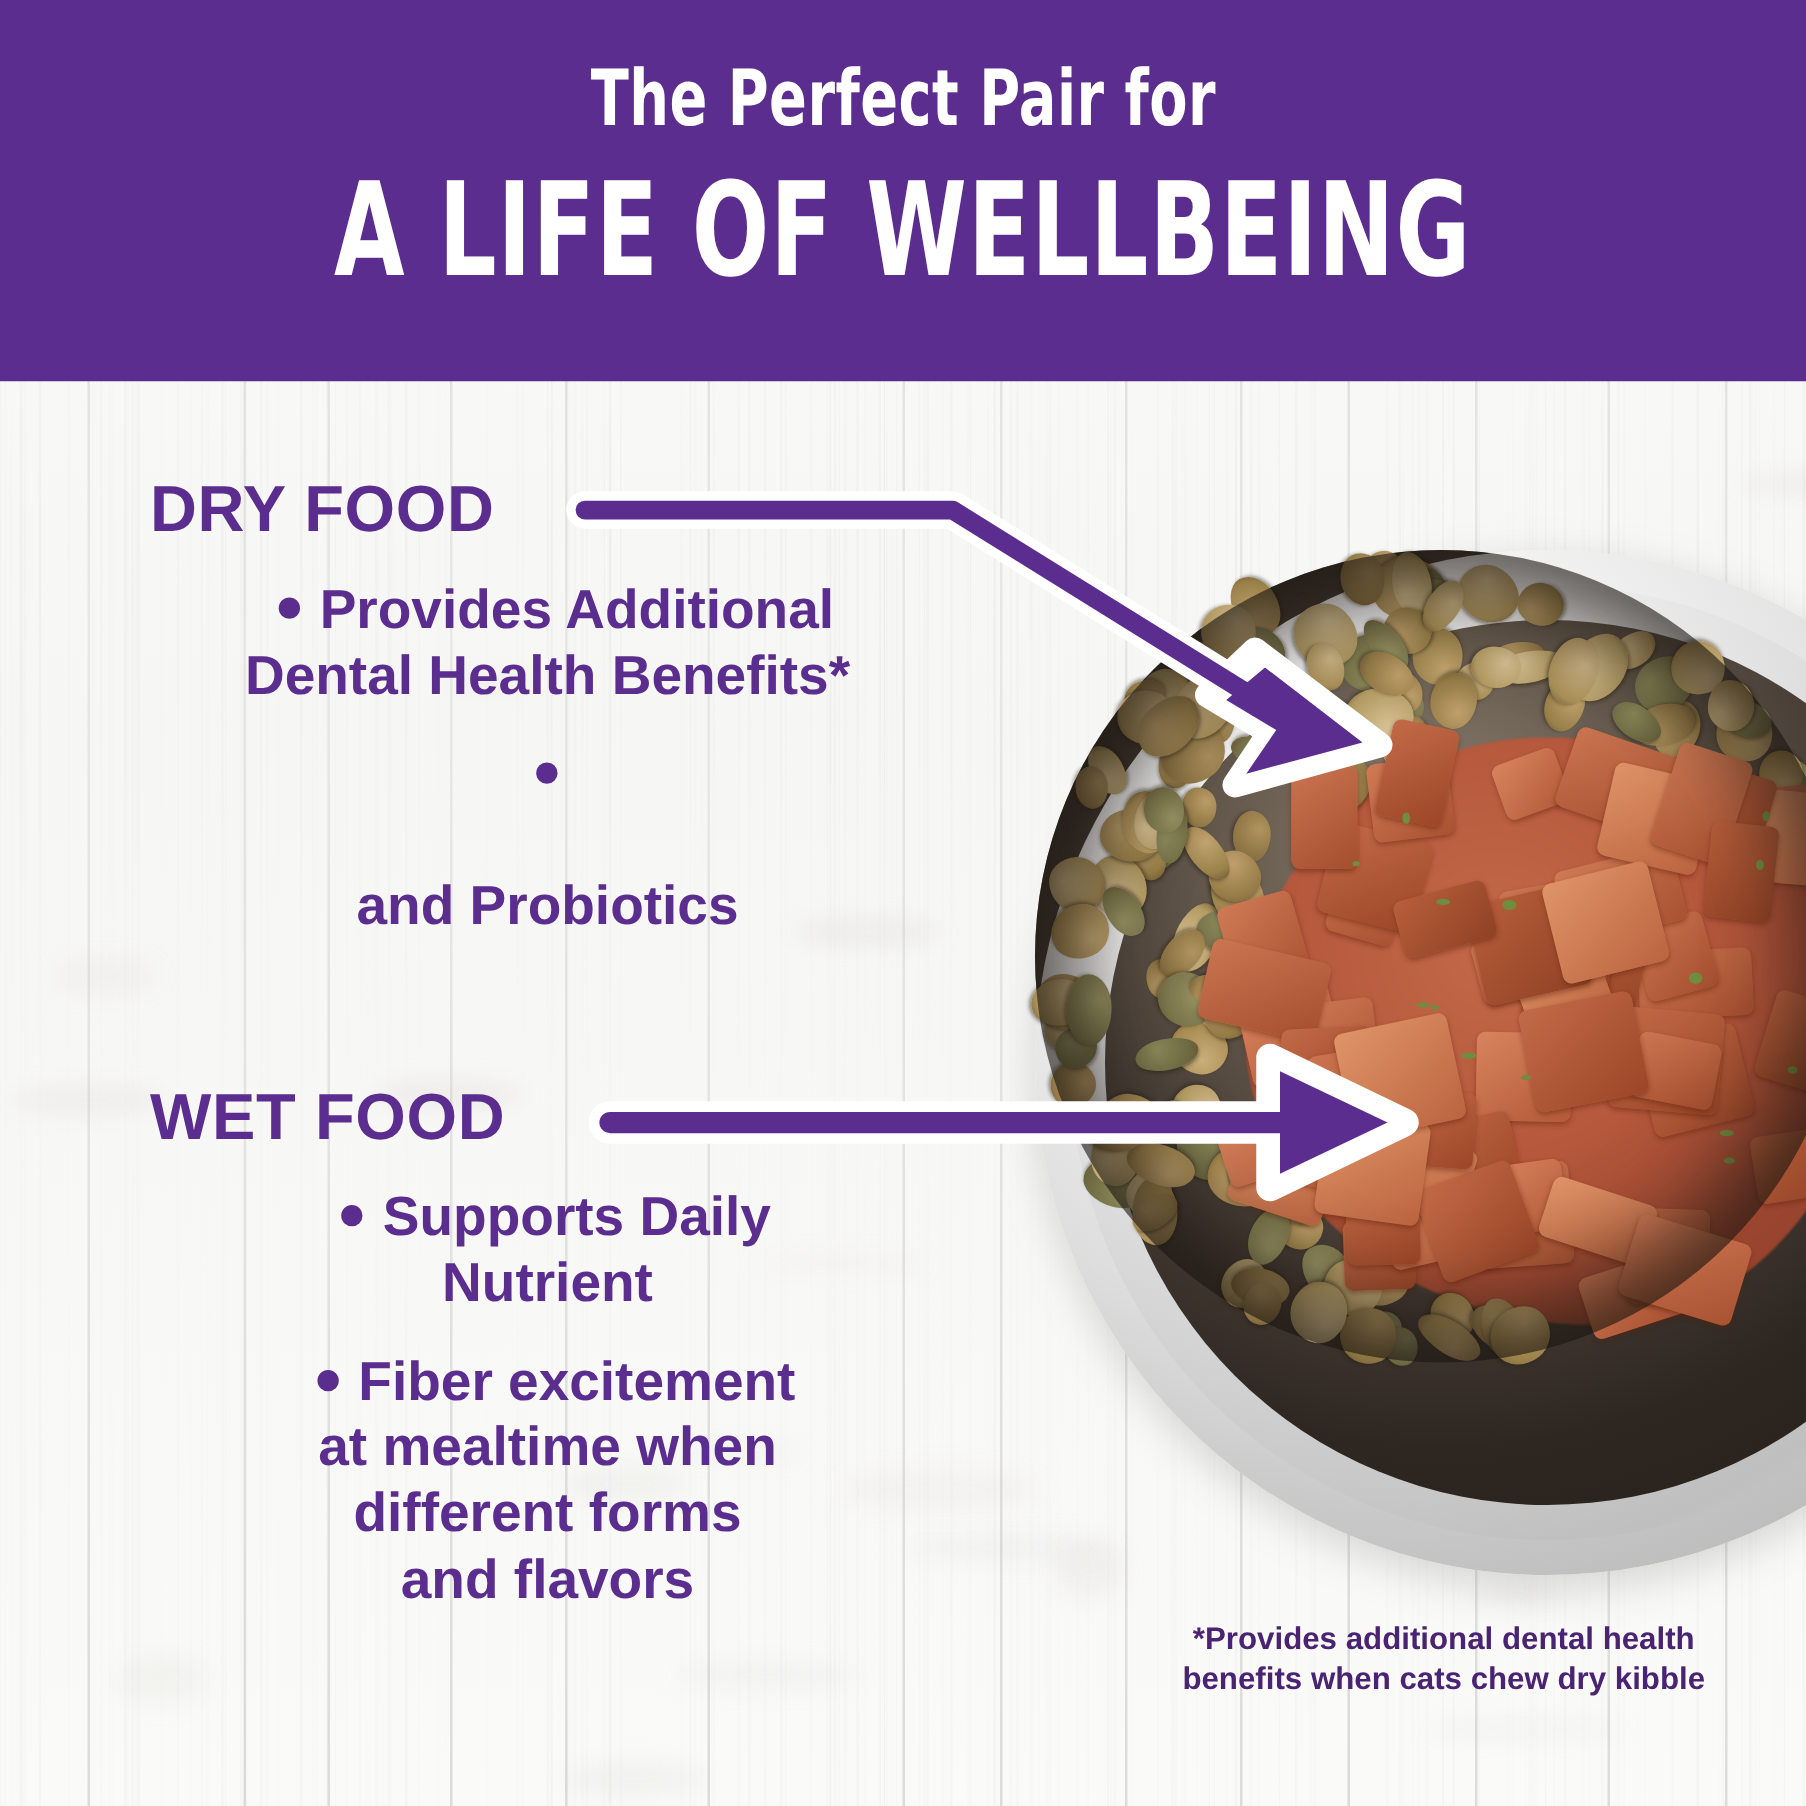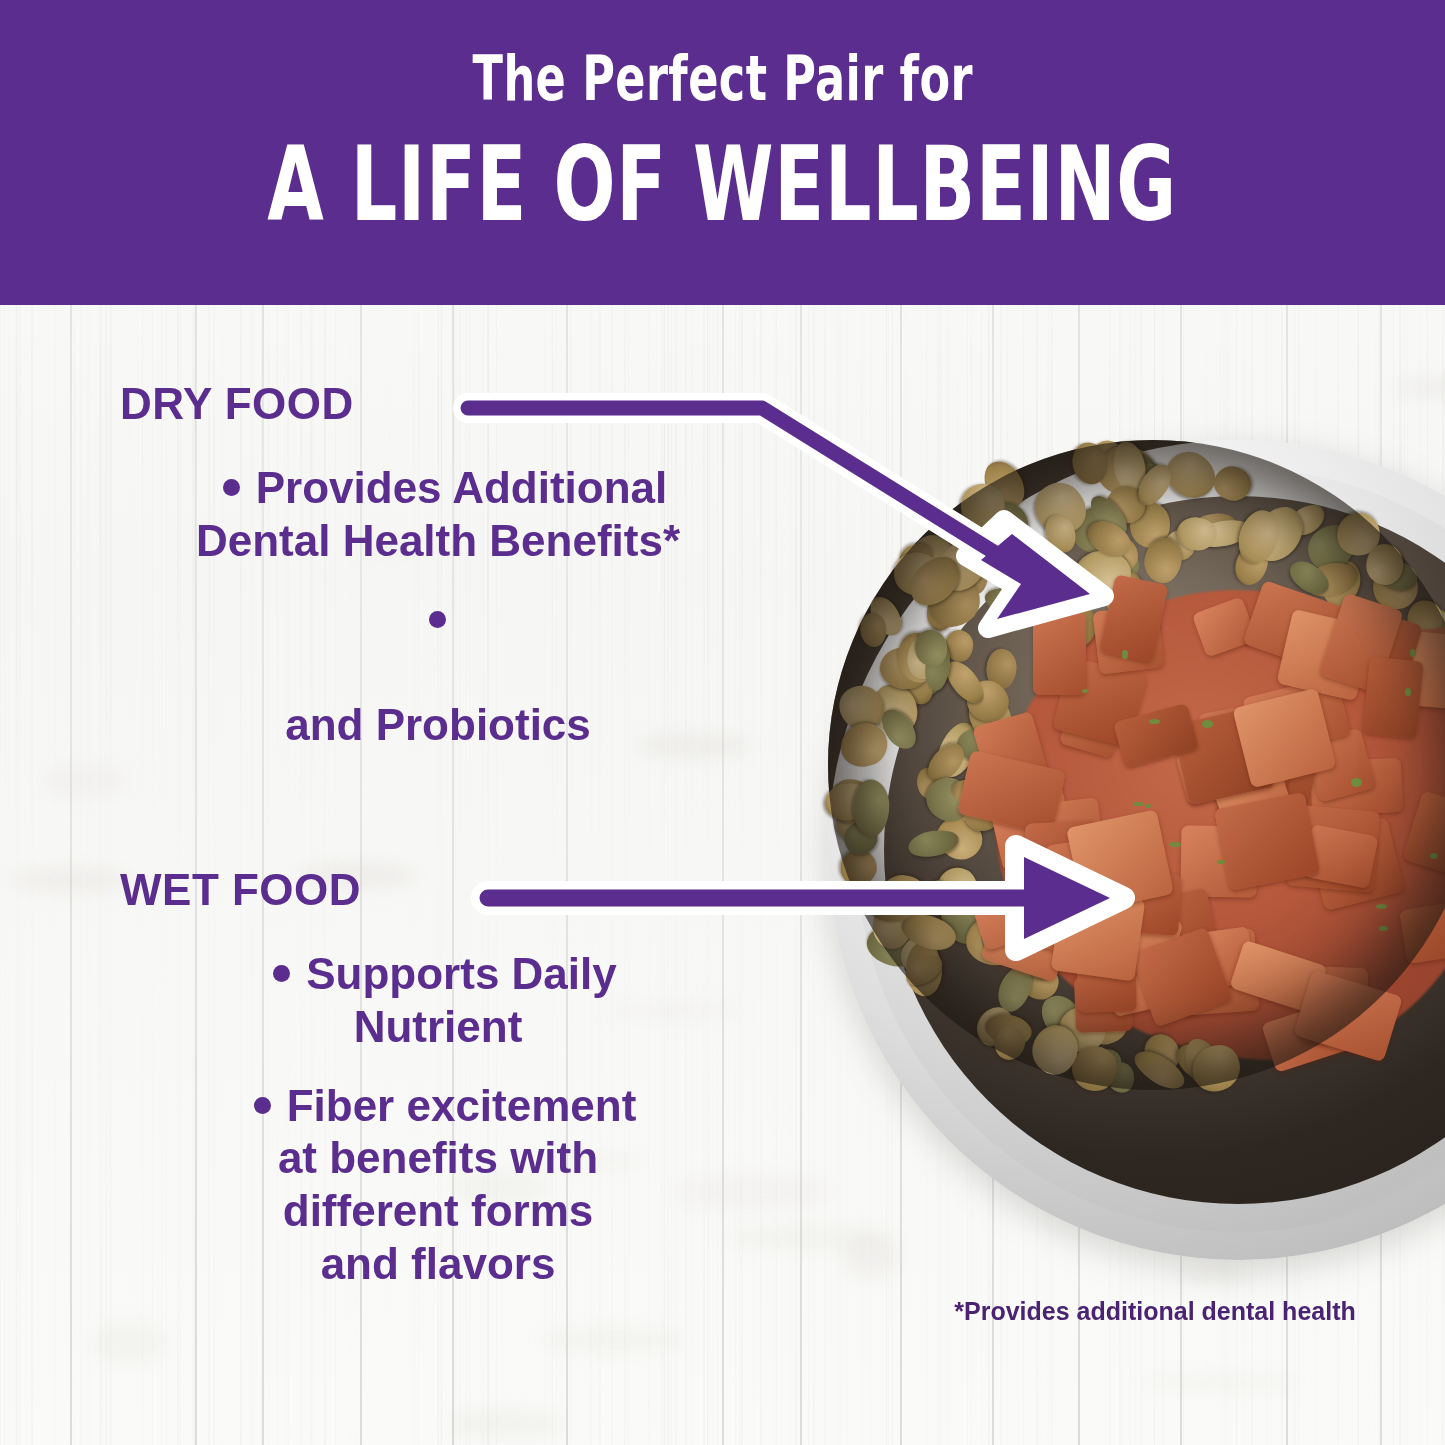--- a/index.html
+++ b/index.html
@@ -125,21 +125,21 @@
     position:absolute; left:0; top:0; width:1445px; height:1445px;
     pointer-events:none;
   }
 
   
   .sec-head {
     position:absolute;
     color:#5b2d8e;
     font-family:"Liberation Sans", sans-serif;
     font-weight:700;
-    font-size:44px;
+    font-size:52px;
     letter-spacing:.5px;
     line-height:1;
     white-space:nowrap;
   }
   .blist { position:absolute; width:640px; }
   .bitem {
     color:#5b2d8e;
     font-family:"Liberation Sans", sans-serif;
     font-weight:700;
     font-size:44px;
@@ -659,23 +659,24 @@
 
   <div class="sec-head" style="left:120px; top:868px;">WET FOOD</div>
 
   <div class="blist" style="left:118px; top:948px;">
     <div class="bitem">
       <span class="dot"></span><span>Supports Daily</span><br>
       <span>Nutrient</span>
     </div>
     <div class="bitem">
       <span class="dot"></span><span>Fiber excitement</span><br>
-      <span>at benefits with</span><br>
+      <span>at mealtime when</span><br>
       <span>different forms</span><br>
       <span>and flavors</span>
     </div>
   </div>
 
   <div id="footnote">
     <span>*Provides additional dental health</span><br>
+    <span>benefits when cats chew dry kibble</span>
   </div>
 
 </div>
 
 </body></html>

